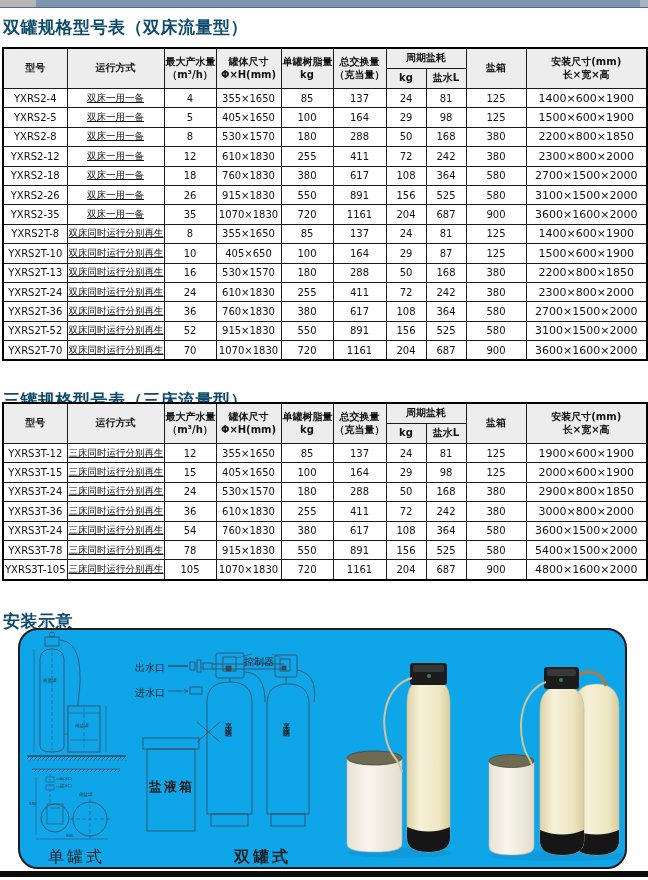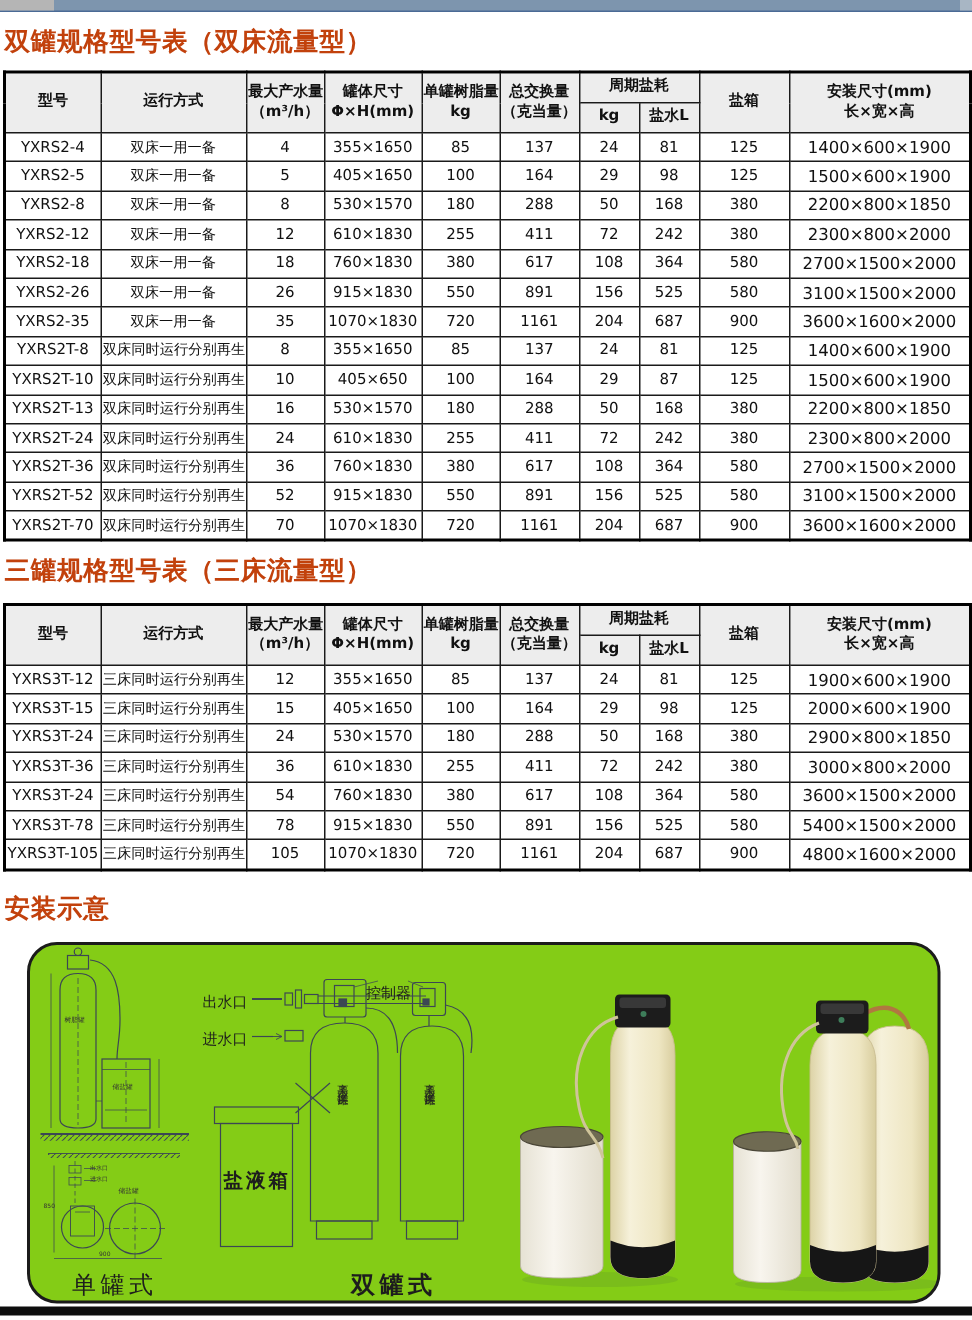--- a/index.html
+++ b/index.html
@@ -6,41 +6,41 @@
   body{
     width:648px;height:880px;position:relative;background:#ffffff;
     font-family:"DejaVu Sans","Liberation Sans",sans-serif;
     -webkit-font-smoothing:antialiased;overflow:hidden;
   }
   
   .topbar{position:absolute;left:0;top:0;width:648px;height:7px;background:#7D95AE;border-bottom:1px solid #4A6A95;}
   .topbar .seg-left{position:absolute;left:0;top:0;width:36px;height:7px;background:#B5B5B5;}
   .topbar .seg-right{position:absolute;right:0;top:0;width:8px;height:7px;background:#A8B6C4;}
   
-  .sec-title{position:absolute;left:3px;color:#c2410c;font-size:17px;font-weight:bold;letter-spacing:0.5px;white-space:nowrap;}
+  .sec-title{position:absolute;left:3px;color:#0c4a6e;font-size:17px;font-weight:bold;letter-spacing:0.5px;white-space:nowrap;}
   #title1{top:16px;}
-  #title2{top:369px;}
-  #title3{top:594px;}
+  #title2{top:389px;}
+  #title3{top:610px;}
   
   table.spec{position:absolute;left:2px;border-collapse:collapse;table-layout:fixed;width:644px;background:#fff;}
   #table1{top:47px;}
   #table2{top:402px;}
   table.spec th,table.spec td{
     border:1px solid #1a1a1a;text-align:center;vertical-align:middle;
     font-size:10px;color:#111;padding:0 1px;overflow:hidden;white-space:nowrap;
   }
   table.spec{border:2px solid #000;}
   table.spec th{background:#EDEDED;font-weight:600;line-height:1.25;height:19px;}
   table.spec td{height:18.4px;font-weight:400;}
-  table.spec td:nth-child(2){font-size:9.5px;}
+  table.spec td:nth-child(2){font-size:9.5px;text-decoration:underline;}
   table.spec td:nth-child(10){font-size:11px;}
   
   .panel{
     position:absolute;left:18px;top:628px;width:609px;height:241px;
-    background:#84cc16;border:2px solid #1b1b1b;border-radius:20px;box-sizing:border-box;
+    background:#0ea5e9;border:2px solid #1b1b1b;border-radius:20px;box-sizing:border-box;
   }
   .panel svg{position:absolute;left:0;top:0;}
   .dlabel{position:absolute;color:#1d1d1d;white-space:nowrap;}
   .lbl-controller{left:224px;top:25px;font-size:10px;}
   .lbl-outlet{left:115px;top:31px;font-size:10px;}
   .lbl-inlet{left:115px;top:56px;font-size:10px;}
   .lbl-brine{left:129px;top:148px;font-size:13px;font-weight:bold;letter-spacing:2px;}
   .vtext{writing-mode:vertical-rl;text-orientation:upright;font-size:7.5px;letter-spacing:2px;color:#222;}
   .lbl-ion1{left:203px;top:86px;}
   .lbl-ion2{left:261px;top:86px;}

